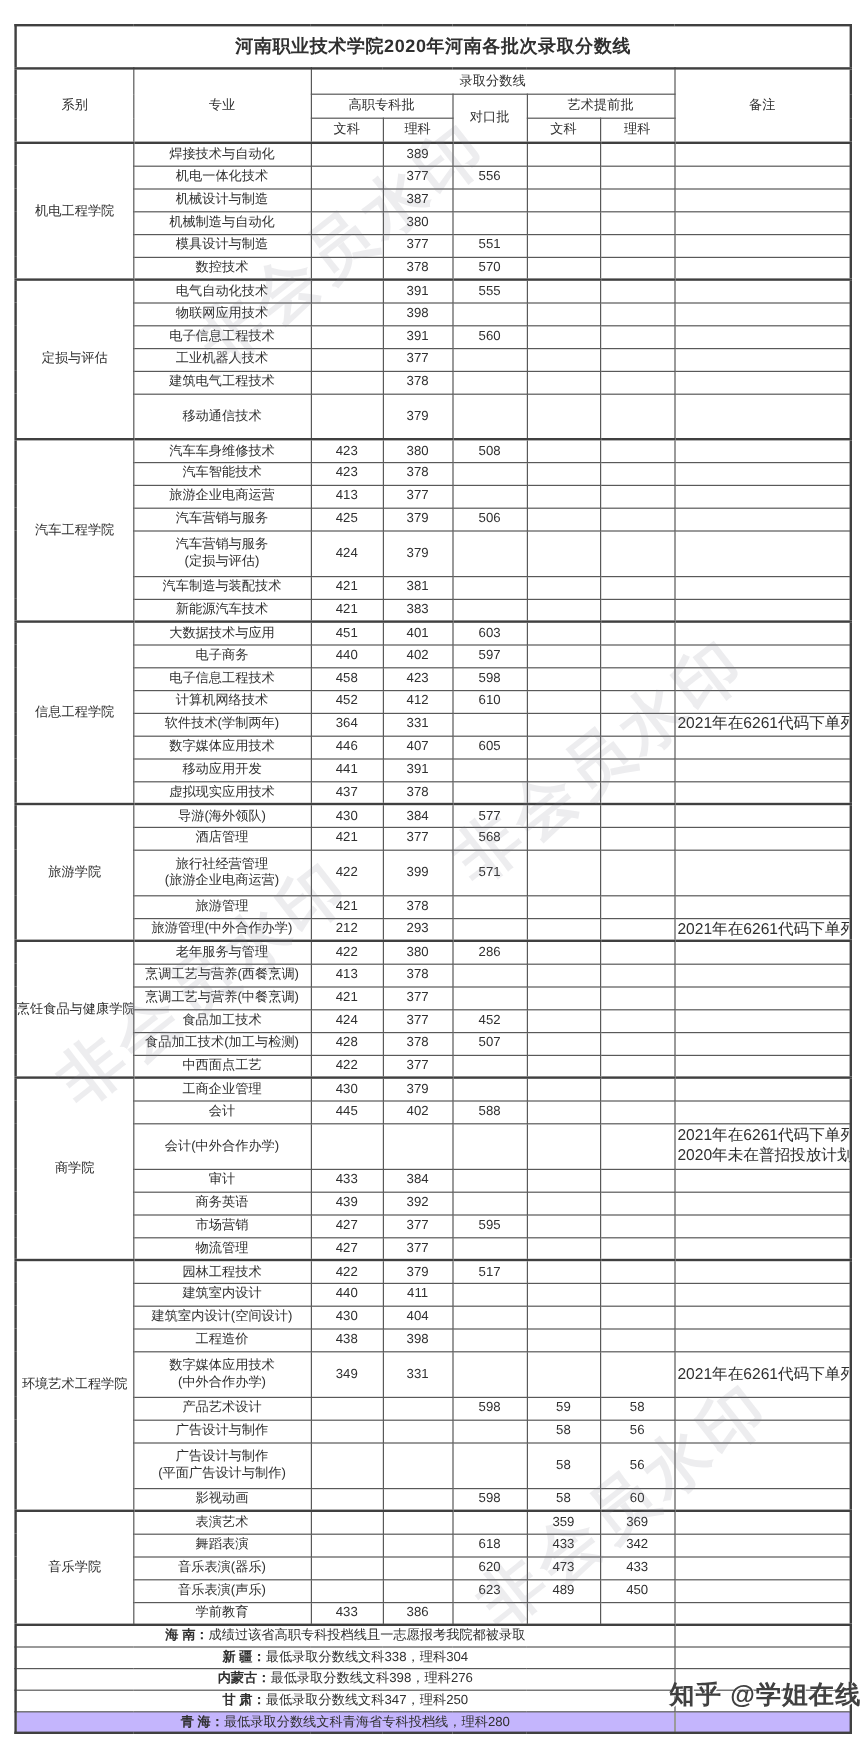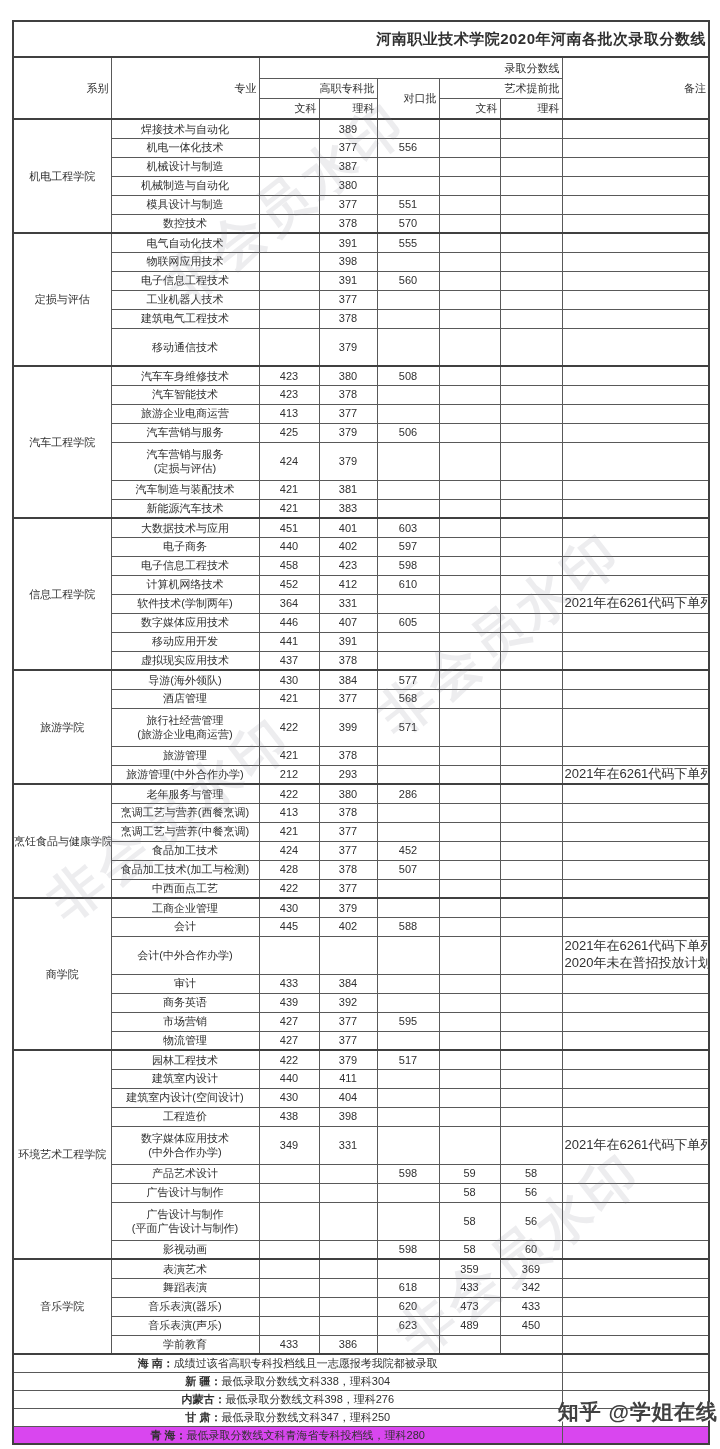--- a/index.html
+++ b/index.html
@@ -31,30 +31,30 @@
   }
   .score th.title-cell {
     height:34px;
     font-size:15px;
     font-weight:bold;
     letter-spacing:0.5px;
     border-bottom:2px solid #404040;
   }
   .score thead tr.h1 th { height:20px; }
   .score thead tr.h2 th, .score thead tr.h3 th { height:19px; }
-  .score thead th { background:#ffffff;text-align:right; }
+  .score thead th { background:#ffffff; }
   .score tbody tr { height:19px; }
   .score tbody tr.tall { height:38px; }
   .score tr.sec-start td { border-top:2px solid #404040; }
   .score td.dept { white-space:nowrap; padding:0; }
   .score td.major { white-space:nowrap; }
   .score td.remark { font-size:13px; white-space:nowrap; }
   .score tfoot tr { height:18px;margin-left:12px; }
   .score tfoot td.note { font-size:11px; }
-  .score tfoot tr.hl td { background:#d946ef; }
+  .score tfoot tr.hl td { background:#c4b5fd; }
   .wm-diagonal {
     position:absolute;
     font-size:54px;
     font-weight:bold;
     color:rgba(130,130,140,0.14);
     white-space:nowrap;
     transform:translate(-50%,-50%) rotate(-38deg);
     letter-spacing:4px;
     z-index:5;
     pointer-events:none;

